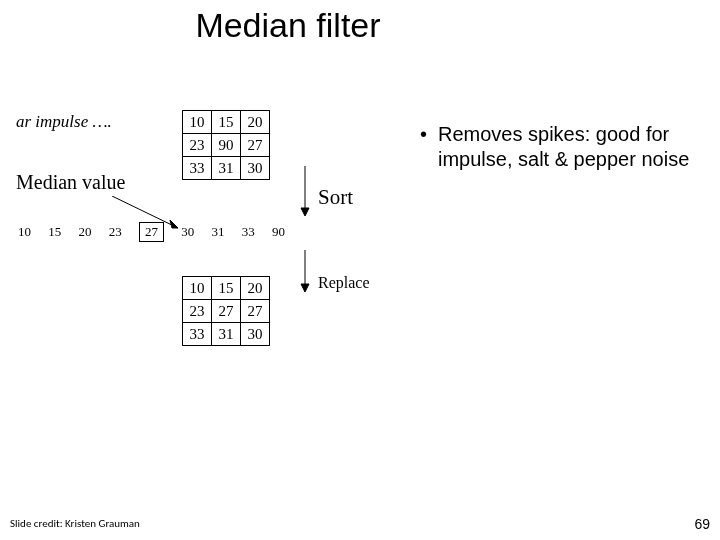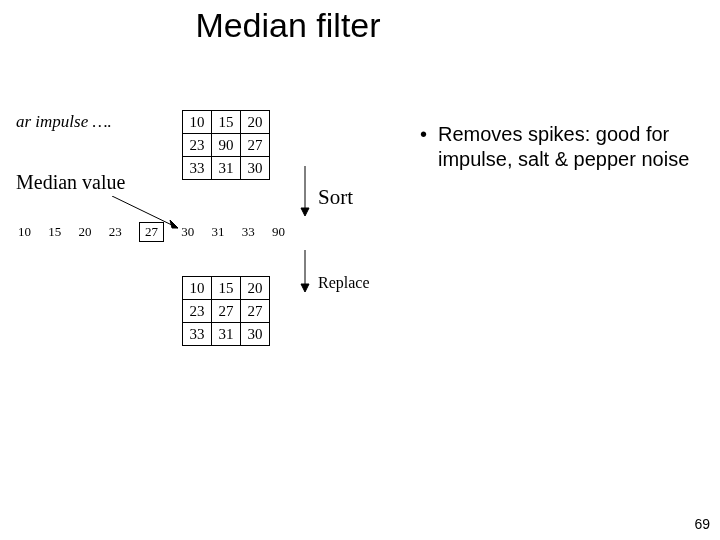--- a/index.html
+++ b/index.html
@@ -213,15 +213,16 @@
       <tr>
         <td>33</td>
         <td>31</td>
         <td>30</td>
       </tr>
     </tbody>
       </table>
 
   </div>
 
+  <div class="credit">Slide credit: Kristen Grauman</div>
   <div class="pagenum">69</div>
 
 </div>
 
 </body></html>

